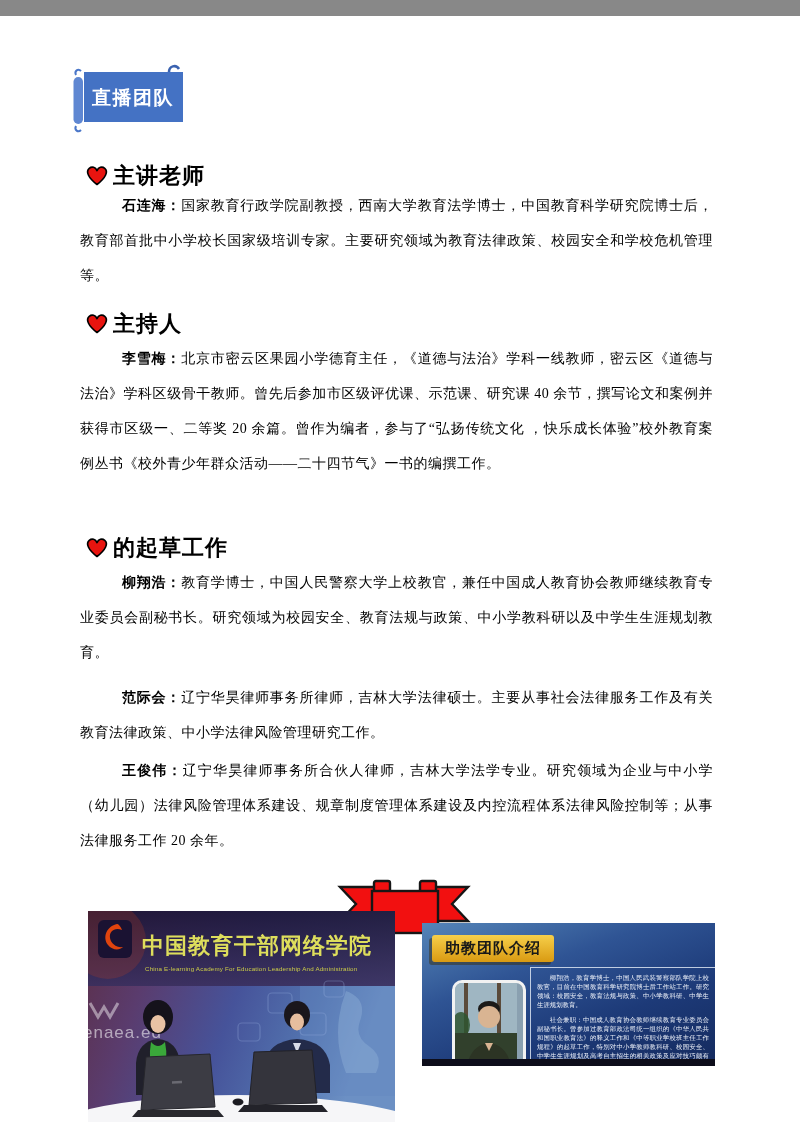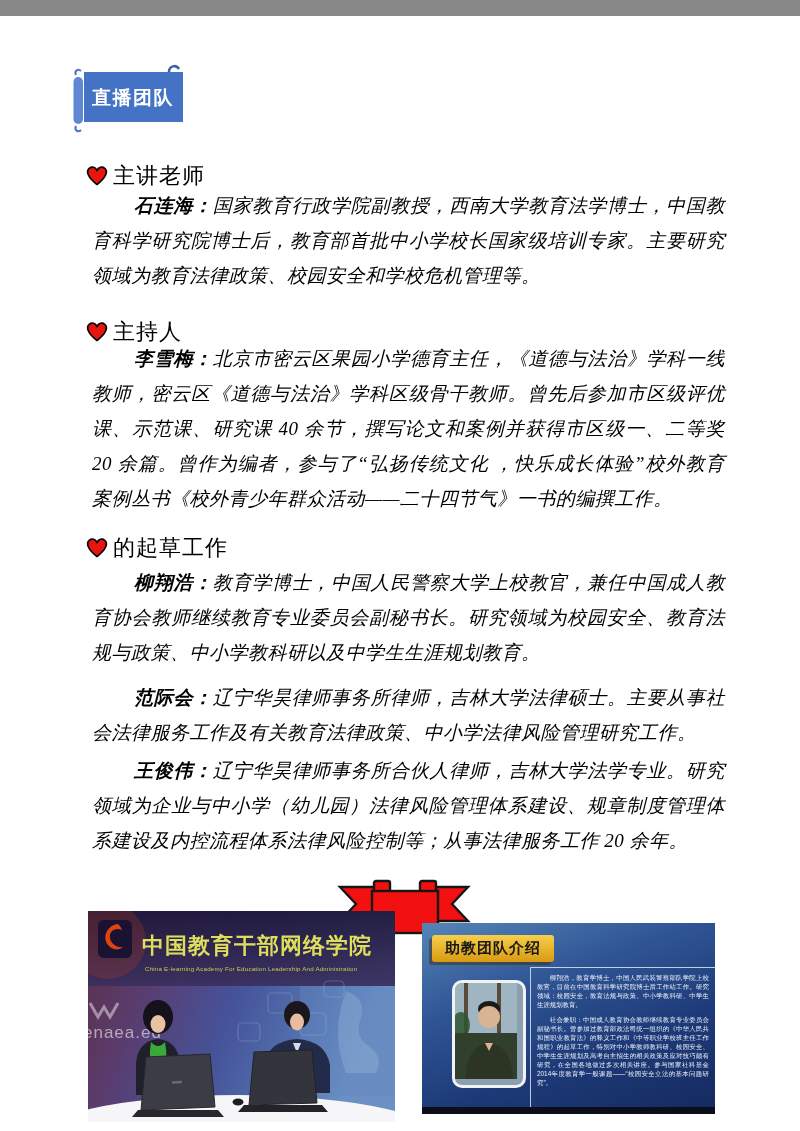--- a/index.html
+++ b/index.html
@@ -9,41 +9,41 @@
     font-family:"Liberation Serif", serif; color:#000;
   }
 
   
   .scroll-banner { position:absolute; left:68px; top:44px; width:124px; height:76px; }
 
   
   .heading {
     position:absolute; left:84px; height:35px;
     display:flex; align-items:center; gap:3px;
-    font-size:22px; font-weight:400; letter-spacing:1px;
+    font-size:22px; font-weight:700; letter-spacing:1px;
   }
   .heart-svg { width:26px; height:23px; flex:none; }
 
   
   .para {
-    position:absolute; left:92px; width:633px; margin:0;
-    font-size:19px; line-height:35px; text-align:justify;
-    text-indent:42px; letter-spacing:0.5px;font-style:italic;
+    position:absolute; left:80px; width:633px; margin:0;
+    font-size:14px; line-height:35px; text-align:justify;
+    text-indent:42px; letter-spacing:0.5px;
   }
   .para b { font-weight:700; }
 
   
   .ribbon { position:absolute; left:336px; top:861px; width:136px; height:58px; }
 
   
   .studio { position:absolute; left:88px; top:895px; width:307px; height:211px; }
 
   
   .slide {
-    position:absolute; left:422px; top:907px; width:293px; height:191px;
+    position:absolute; left:422px; top:907px; width:293px; height:143px;
     background:linear-gradient(160deg,#5585b8 0%,#2f5494 34%,#1d3a78 65%,#142a5e 100%);
     overflow:hidden; font-family:"Liberation Sans", sans-serif;
   }
   .slide-bottom-bar { position:absolute; left:0; bottom:0; width:100%; height:7px; background:#0d0d1a; }
   .slide-banner {
     position:absolute; left:10px; top:12px; width:122px; height:27px;
     background:linear-gradient(180deg,#f6cf4a,#d99a12);
     border-radius:3px; box-shadow:-3px 3px 0 rgba(55,40,0,.45);
     display:flex; align-items:center; justify-content:center;
     font-size:15px; font-weight:700; color:#181818; letter-spacing:1px;
@@ -77,21 +77,21 @@
 
   <div class="heading" style="top:142px">
     <svg class="heart-svg" viewBox="0 0 24 22">
       <path d="M12 19.6 C3.4 13 1.1 7.1 4.6 4.1 C7.2 1.9 10.6 3 12 6.3 C13.4 3 16.8 1.9 19.4 4.1 C22.9 7.1 20.6 13 12 19.6 Z" fill="#e8140f" stroke="#000" stroke-width="1.6" stroke-linejoin="round"></path>
     </svg>
     <span>主讲老师</span>
   </div>
 
   <p class="para" style="top:172px"><b>石连海：</b><span>国家教育行政学院副教授，西南大学教育法学博士，中国教育科学研究院博士后，教育部首批中小学校长国家级培训专家。主要研究领域为教育法律政策、校园安全和学校危机管理等。</span></p>
 
-  <div class="heading" style="top:298px">
+  <div class="heading" style="top:290px">
     <svg class="heart-svg" viewBox="0 0 24 22">
       <path d="M12 19.6 C3.4 13 1.1 7.1 4.6 4.1 C7.2 1.9 10.6 3 12 6.3 C13.4 3 16.8 1.9 19.4 4.1 C22.9 7.1 20.6 13 12 19.6 Z" fill="#e8140f" stroke="#000" stroke-width="1.6" stroke-linejoin="round"></path>
     </svg>
     <span>主持人</span>
   </div>
 
   <p class="para" style="top:325px"><b>李雪梅：</b><span>北京市密云区果园小学德育主任，《道德与法治》学科一线教师，密云区《道德与法治》学科区级骨干教师。曾先后参加市区级评优课、示范课、研究课 40 余节，撰写论文和案例并获得市区级一、二等奖 20 余篇。曾作为编者，参与了“弘扬传统文化 ，快乐成长体验”校外教育案例丛书《校外青少年群众活动——二十四节气》一书的编撰工作。</span></p>
 
   <div class="heading" style="top:514px">
     <svg class="heart-svg" viewBox="0 0 24 22">

